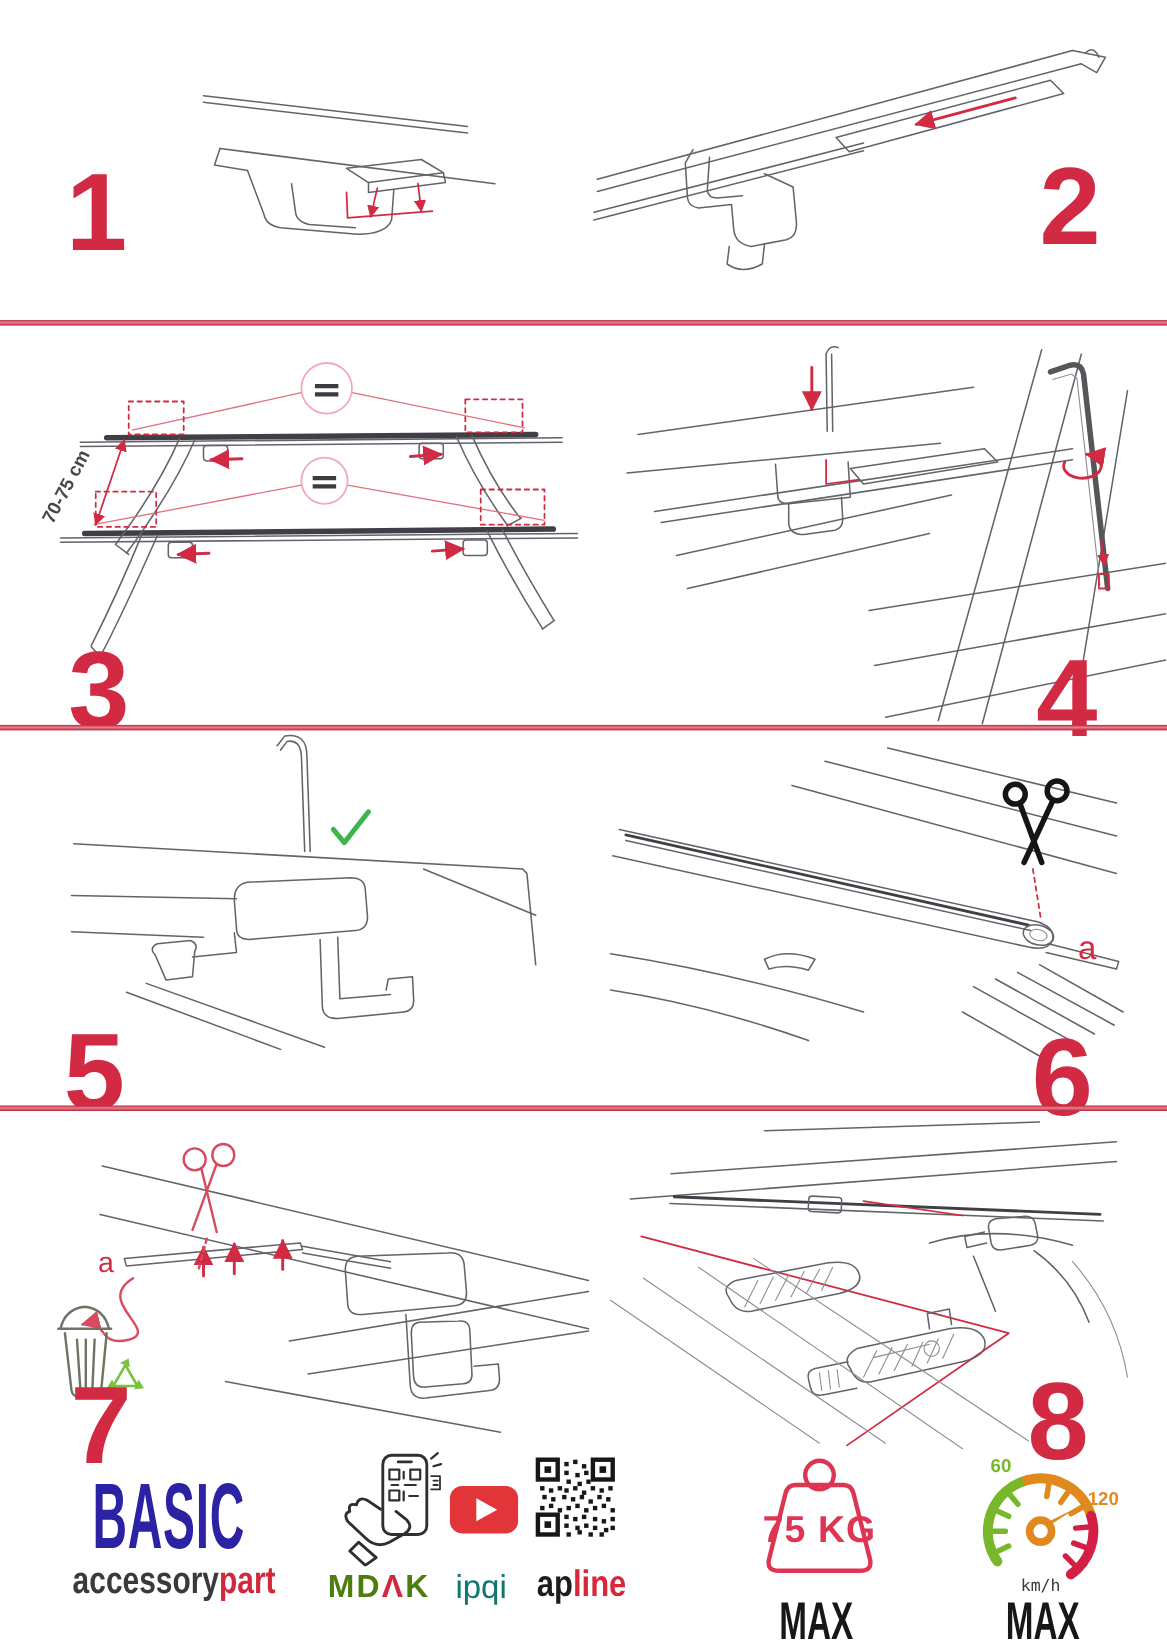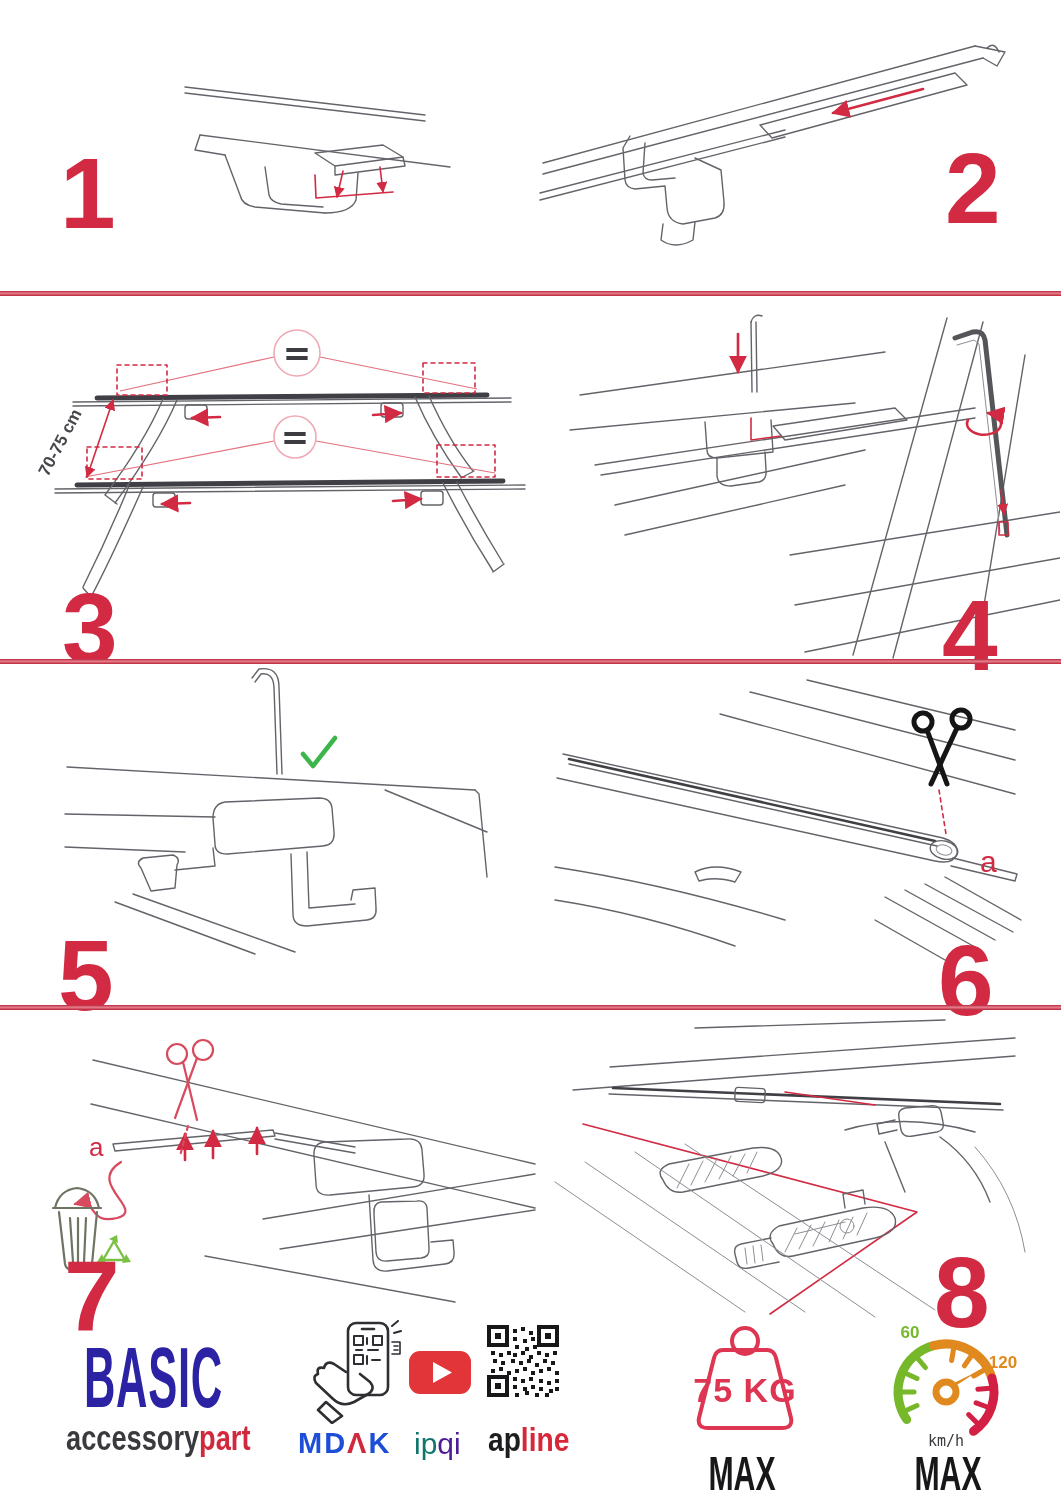--- a/index.html
+++ b/index.html
@@ -42,23 +42,23 @@
   .g120{font:bold 17px "Liberation Sans",sans-serif;fill:#e0891f}
   .gkmh{font:15px "DejaVu Sans Mono",monospace;fill:#3a3a3e}
   
   .basic{position:absolute;left:84px;top:1336px;font:bold 64px "Liberation Sans",sans-serif;
          color:#2b23a4;letter-spacing:1px;transform:scale(0.68,1.32);transform-origin:left top;line-height:1}
   .acc{position:absolute;left:66px;top:1420px;font:bold 34px "Liberation Sans",sans-serif;
        transform:scale(0.8,1.02);transform-origin:left top;line-height:1}
   .acc .k{color:#3a3a3e}.acc .r{color:#d0283c}
   .mdak{position:absolute;left:298px;top:1429px;font:bold 29px "Liberation Sans",sans-serif;
         letter-spacing:2px;line-height:1}
-  .mdak .k{color:#1d4ed8}.mdak .r{color:#d0283c}
+  .mdak .k{color:#4d7c0f}.mdak .r{color:#d0283c}
   .ipqi{position:absolute;left:414px;top:1429px;font:30px "Liberation Sans",sans-serif;line-height:1}
-  .ipqi .k{color:#0f766e}.ipqi .r{color:#4c1d95}
+  .ipqi .k{color:#0f766e}.ipqi .r{color:#0f766e}
   .apline{position:absolute;left:488px;top:1423px;font:bold 32px "Liberation Sans",sans-serif;
           transform:scale(0.88,1.05);transform-origin:left top;line-height:1}
   .apline .k{color:#1d1d1f}.apline .r{color:#d62838}
   .maxw{position:absolute;font:bold 42px "Liberation Sans",sans-serif;color:#17171a;text-align:center;
         transform:scale(0.72,1.15);transform-origin:center top;line-height:1}
 </style>
 </head>
 <body>
 
 <div class="page">

